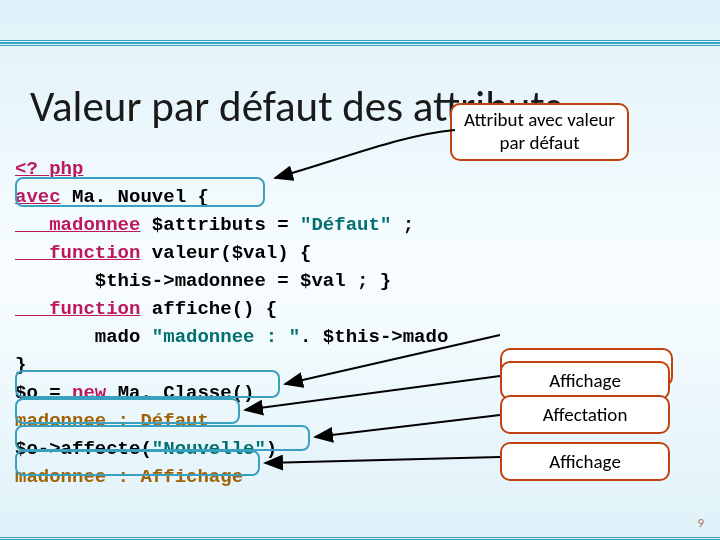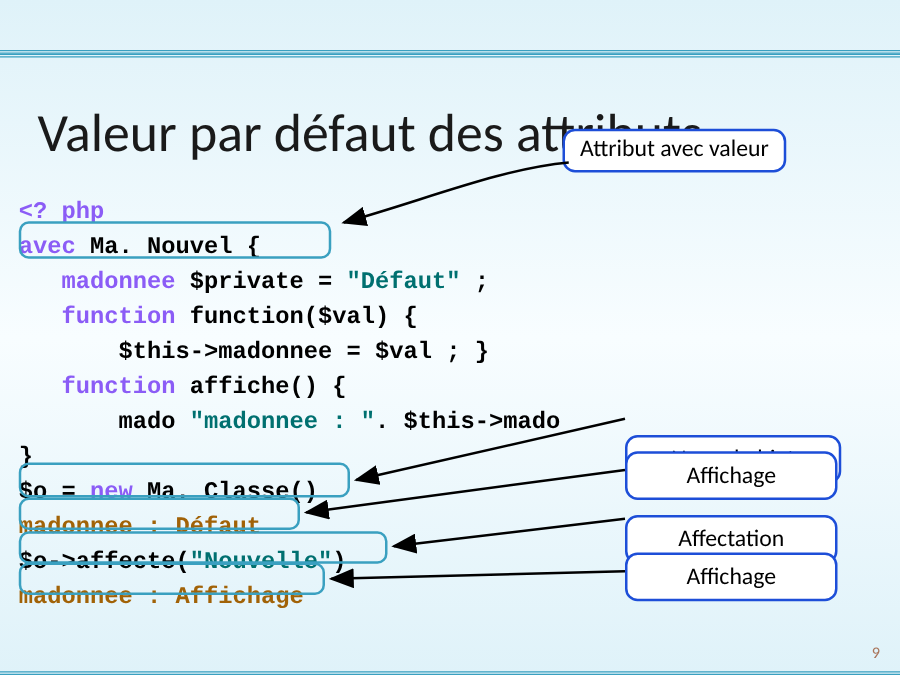--- a/index.html
+++ b/index.html
@@ -27,39 +27,39 @@
   .code {
     position: absolute;
     top: 155px; left: 15px;
     font-family: 'Courier New', monospace;
     font-size: 19px;
     font-weight: bold;
     line-height: 28px;
     color: #000;
     white-space: pre;
   }
-  .blue { color: #8b5cf6; }
+  .blue { color: #be185d; text-decoration: underline; }
   .teal { color: #007070; }
   .brown { color: #a16207; }
   .callout {
     position: absolute;
     background: #fff;
-    border: 2px solid #1d4ed8;
+    border: 2px solid #c2410c;
     border-radius: 10px;
     font-family: Calibri, 'Segoe UI', sans-serif;
     font-size: 19px;
     color: #000;
     text-align: center;
     padding: 4px 12px;
     min-width: 170px;
   }
   .callout.main { top: 103px; left: 450px; line-height: 1.2; }
   .callout.c1 { top: 320px; left: 500px; padding: 6px 35px; margin-top: 28px; }
   .callout.c2 { top: 361px; left: 500px; padding: 6px 28px; }
-  .callout.c3 { top: 412px; left: 500px; padding: 6px 22px; }
+  .callout.c3 { top: 395px; left: 500px; padding: 6px 22px; }
   .callout.c4 { top: 442px; left: 500px; padding: 6px 28px; }
   .ring {
     position: absolute;
     border: 2px solid #3aa0c0;
     border-radius: 8px;
     background: transparent;
   }
   .r-attr { top: 177px; left: 15px; width: 250px; height: 30px; }
   .r-new  { top: 370px; left: 15px; width: 265px; height: 28px; }
   .r-out1 { top: 398px; left: 15px; width: 225px; height: 26px; }
@@ -89,39 +89,40 @@
 </head>
 <body>
 
 <div class="top-line"></div>
 <div class="bottom-line"></div>
 
 <h1 class="title">Valeur par défaut des attributs</h1>
 
 <div class="code"><span class="blue">&lt;? php</span>
 <span class="blue">avec</span><span> Ma. Nouvel {</span>
-<span class="blue">   madonnee</span><span> $private = </span><span class="teal">"Défaut"</span><span> ;</span>
-<span class="blue">   function</span><span> function($val) {</span>
+<span class="blue">   madonnee</span><span> $attributs = </span><span class="teal">"Défaut"</span><span> ;</span>
+<span class="blue">   function</span><span> valeur($val) {</span>
 <span>       $this-&gt;madonnee = $val ; }</span>
 <span class="blue">   function</span><span> affiche() {</span>
 <span>       mado </span><span class="teal">"madonnee : "</span><span>. $this-&gt;mado</span>
 <span>}</span>
 <span>$o = </span><span class="blue">new</span><span> Ma. Classe()</span>
 <span class="brown">madonnee : Défaut</span>
 <span>$o-&gt;affecte(</span><span class="teal">"Nouvelle"</span><span>)</span>
 <span class="brown">madonnee : Affichage</span></div>
 
 <div class="ring r-attr"></div>
 <div class="ring r-new"></div>
 <div class="ring r-out1"></div>
 <div class="ring r-aff"></div>
 <div class="ring r-out2"></div>
 
 <div class="callout main">
   <div>Attribut avec valeur</div>
+  <div>par défaut</div>
 </div>
 <div class="callout c1">Nouvel objet</div>
 <div class="callout c2">Affichage</div>
 <div class="callout c3">Affectation</div>
 <div class="callout c4">Affichage</div>
 
 <svg class="arrows">
   <defs>
     <marker id="ah" markerWidth="10" markerHeight="8" refX="9" refY="4" orient="auto">
       <path d="M0,0 L10,4 L0,8 Z" fill="#000"></path>

